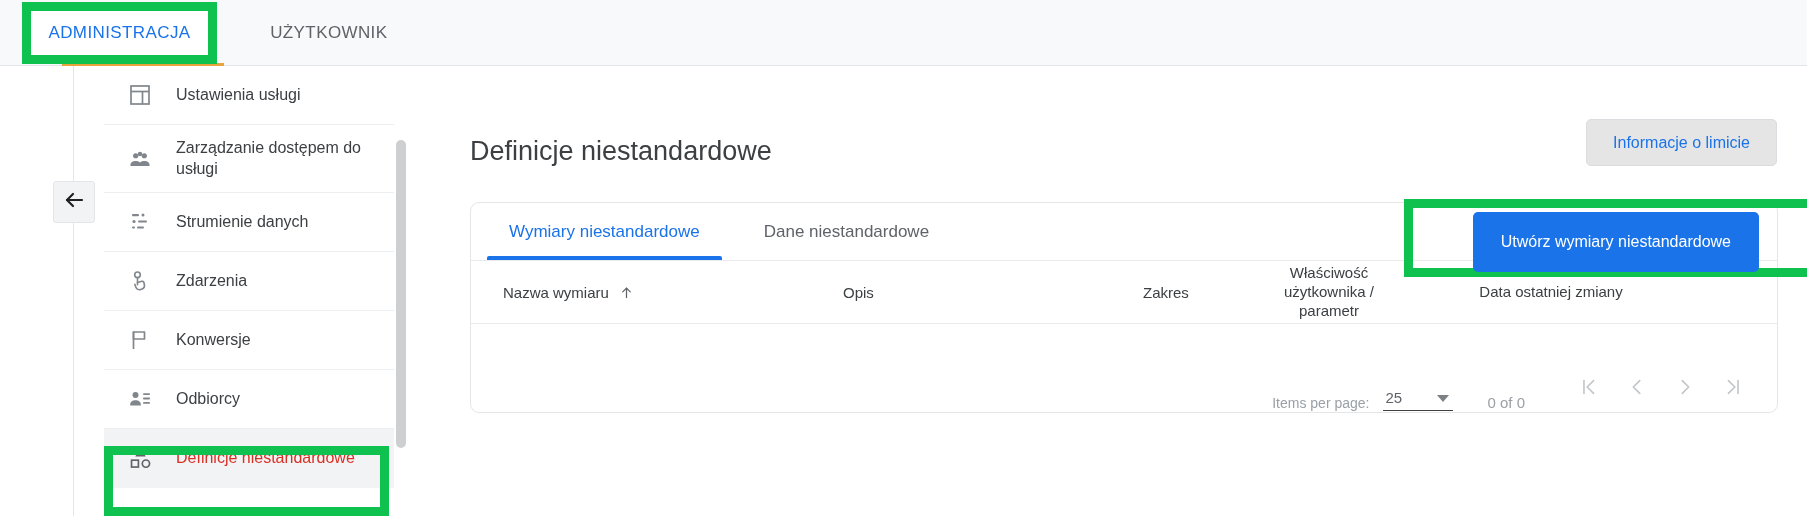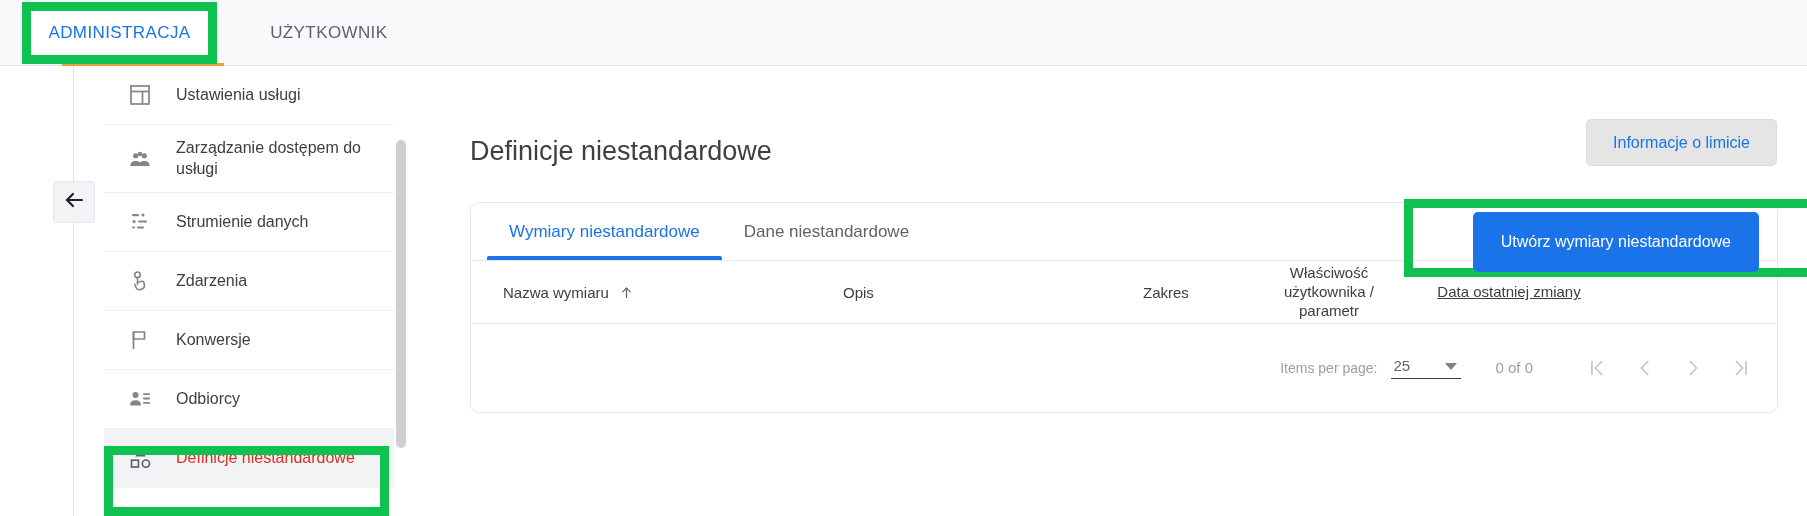--- a/index.html
+++ b/index.html
@@ -152,20 +152,21 @@
     background: #ffffff;
     border: 1px solid #e4e6e8;
     border-radius: 9px;
   }
   .card-tabs {
     position: relative;
     height: 58px;
     display: flex; align-items: flex-end;
     padding-left: 16px;
     border-bottom: 1px solid #e8eaed;
+    gap: 20px;
   }
   .card-tab {
     height: 57px;
     display: flex; align-items: center;
     padding: 0 22px;
     font-size: 17px;
     color: #5f6368;
     cursor: pointer;
     position: relative;
   }
@@ -201,23 +202,23 @@
     cursor: pointer;
   }
   .th.center { justify-content: center; text-align: center; line-height: 1.25; }
   .th-sort-icon { margin-left: 10px; color: #5f6368; display: inline-flex; }
 
   .table-foot {
     position: relative;
     height: 87px;
   }
   .pager {
-    position: absolute; right: 12px; top: 0;
+    position: absolute; right: 20px; top: 0;
     height: 87px;
-    display: flex; align-items: center;
+    display: flex; align-items: flex-end;
   }
   .pager-label { font-size: 14px; color: #9aa0a6; margin-right: 14px; }
   .pager-select {
     display: flex; align-items: flex-end;
     border-bottom: 1px solid #404040;
     min-width: 70px;
     padding: 0 4px 4px 2px;
     margin-right: 34px;
     cursor: pointer;
   }
@@ -388,21 +389,21 @@
         </div>
         <div class="th" style="left:372px;">
           <span>Opis</span>
         </div>
         <div class="th" style="left:672px;justify-content:flex-end;">
           <span>Zakres</span>
         </div>
         <div class="th center" style="left:788px; width:140px;">
           <span>Właściwość użytkownika / parametr</span>
         </div>
-        <div class="th center" style="left:958px; width:160px;text-decoration:underline;">
+        <div class="th center" style="left:1000px; width:160px;">
           <span>Data ostatniej zmiany</span>
         </div>
       </div>
 
       <div class="table-foot">
         <div class="pager">
           <span class="pager-label">Items per page:</span>
           <div class="pager-select">
             <span class="val">25</span>
             <span class="caret"></span>

